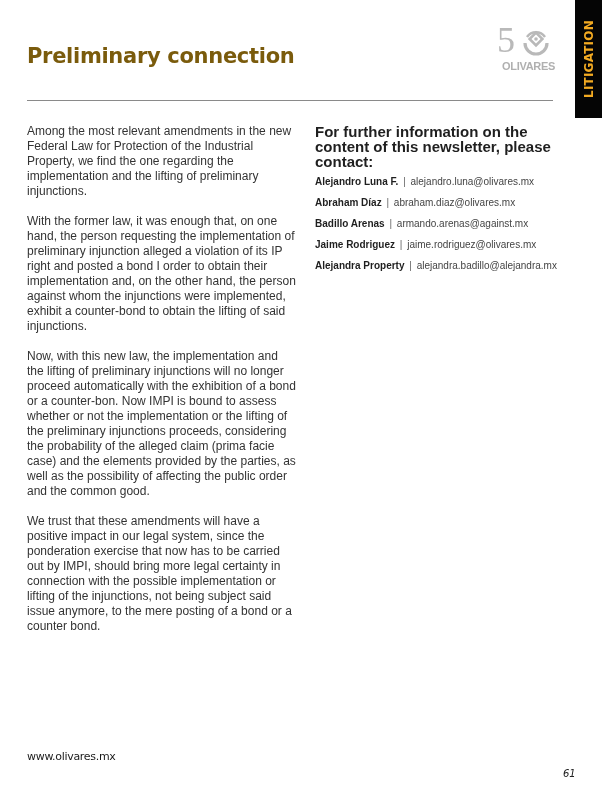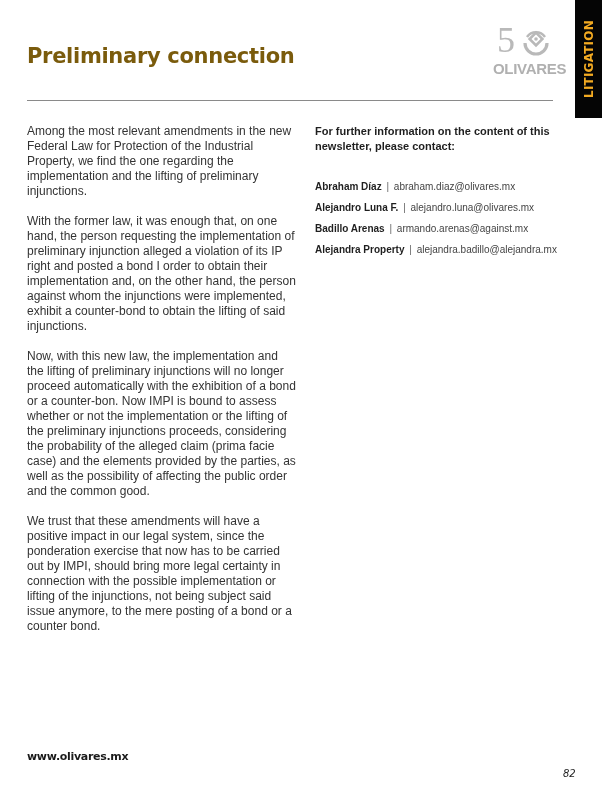--- a/index.html
+++ b/index.html
@@ -7,44 +7,44 @@
          font-family: "Liberation Sans", sans-serif; color: #2b2b2b; }
 
   .page-title { position: absolute; left: 27px; top: 44px; margin: 0;
                 font-family: "DejaVu Sans", sans-serif; font-weight: bold;
                 font-size: 21px; color: #7a5b0c; letter-spacing: -0.3px; }
 
   .logo { position: absolute; left: 493px; top: 22px; width: 62px; height: 56px; }
   .logo-fifty { position: absolute; left: 4px; top: 0; font-family: "Liberation Serif", serif;
                 font-size: 36px; color: #b9b9b9; line-height: 36px; letter-spacing: -4px; }
   .logo-mark { position: absolute; left: 28px; top: 4px; width: 30px; height: 30px; }
-  .logo-word { position: absolute; left: 0; top: 38px; width: 62px; text-align: left;
+  .logo-word { position: absolute; left: 0; top: 38px; width: 62px; text-align: right;
                font-family: "Liberation Sans", sans-serif; font-weight: bold;
-               font-size: 15px; color: #b0b0b0; letter-spacing: -0.3px; }
+               font-size: 11px; color: #b0b0b0; letter-spacing: -0.3px; }
 
   .section-tab { position: absolute; left: 575px; top: 0; width: 27px; height: 118px;
                  background: #050505; }
   .section-tab-label { position: absolute; left: 50%; top: 50%;
                        transform: translate(-50%, -50%) rotate(-90deg);
                        font-family: "DejaVu Sans", sans-serif; font-weight: bold;
                        font-size: 12px; color: #f2aa22; white-space: nowrap; letter-spacing: 0.2px; }
 
   .divider { position: absolute; left: 27px; top: 100px; width: 526px; height: 1px; background: #8a8a8a; }
 
   .body-col { position: absolute; left: 27px; top: 124px; width: 270px; }
   .body-col p { margin: 0 0 15px 0; font-size: 12px; line-height: 15px; color: #333; }
 
   .contact-col { position: absolute; left: 315px; top: 124px; width: 240px; }
-  .contact-intro { margin: 0 0 22px 0; font-size: 11px; line-height: 15px; font-weight: bold; color: #1f1f1f; }
+  .contact-intro { margin: 0 0 2px 0; font-size: 15px; line-height: 15px; font-weight: bold; color: #1f1f1f; }
   .contact-row { font-size: 10px; line-height: 21px; white-space: nowrap; color: #444; }
   .contact-name { font-weight: bold; color: #1f1f1f; }
   .contact-sep { color: #666; margin: 0 2px; }
 
   .footer-url { position: absolute; left: 27px; top: 750px; font-family: "DejaVu Sans", sans-serif;
-                font-weight: bold; font-size: 11px; color: #1a1a1a; letter-spacing: -0.3px; }
+                font-weight: normal; font-size: 11px; color: #1a1a1a; letter-spacing: -0.3px; }
   .page-number { position: absolute; left: 563px; top: 768px; font-family: "DejaVu Sans", sans-serif;
                  font-style: italic; font-size: 10px; color: #222; }
 </style>
 </head>
 <body>
 
 <h1 class="page-title">Preliminary connection</h1>
 
 <div class="logo">
   <span class="logo-fifty">5</span>
@@ -66,35 +66,40 @@
 <div class="body-col">
   <p>Among the most relevant amendments in the new Federal Law for Protection of the Industrial Property, we find the one regarding the implementation and the lifting of preliminary injunctions.</p>
   <p>With the former law, it was enough that, on one hand, the person requesting the implementation of preliminary injunction alleged a violation of its IP right and posted a bond I order to obtain their implementation and, on the other hand, the person against whom the injunctions were implemented, exhibit a counter-bond to obtain the lifting of said injunctions.</p>
   <p>Now, with this new law, the implementation and the lifting of preliminary injunctions will no longer proceed automatically with the exhibition of a bond or a counter-bon. Now IMPI is bound to assess whether or not the implementation or the lifting of the preliminary injunctions proceeds, considering the probability of the alleged claim (prima facie case) and the elements provided by the parties, as well as the possibility of affecting the public order and the common good.</p>
   <p>We trust that these amendments will have a positive impact in our legal system, since the ponderation exercise that now has to be carried out by IMPI, should bring more legal certainty in connection with the possible implementation or lifting of the injunctions, not being subject said issue anymore, to the mere posting of a bond or a counter bond.</p>
 </div>
 
 <div class="contact-col">
   <p class="contact-intro">For further information on the content of this newsletter, please contact:</p>
   <div class="contact-row">
+    <span class="contact-name">Alejandro Luna F.</span>
+    <span class="contact-sep">|</span>
+    <span class="contact-email">alejandro.luna@olivares.mx</span>
+  </div>
+  <div class="contact-row">
     <span class="contact-name">Abraham Díaz</span>
     <span class="contact-sep">|</span>
     <span class="contact-email">abraham.diaz@olivares.mx</span>
   </div>
   <div class="contact-row">
-    <span class="contact-name">Alejandro Luna F.</span>
-    <span class="contact-sep">|</span>
-    <span class="contact-email">alejandro.luna@olivares.mx</span>
-  </div>
-  <div class="contact-row">
     <span class="contact-name">Badillo Arenas</span>
     <span class="contact-sep">|</span>
     <span class="contact-email">armando.arenas@against.mx</span>
+  </div>
+  <div class="contact-row">
+    <span class="contact-name">Jaime Rodriguez</span>
+    <span class="contact-sep">|</span>
+    <span class="contact-email">jaime.rodriguez@olivares.mx</span>
   </div>
   <div class="contact-row">
     <span class="contact-name">Alejandra Property</span>
     <span class="contact-sep">|</span>
     <span class="contact-email">alejandra.badillo@alejandra.mx</span>
   </div>
 </div>
 
 <div class="footer-url">www.olivares.mx</div>
-<div class="page-number">82</div>
+<div class="page-number">61</div>
 
 </body></html>

